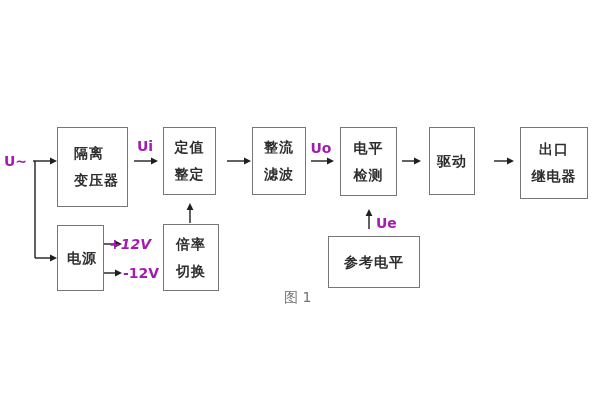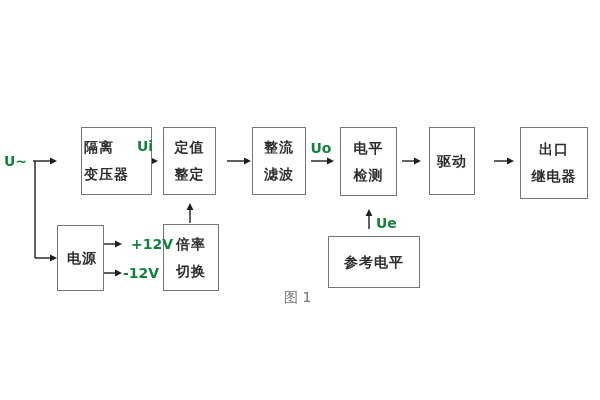--- a/index.html
+++ b/index.html
@@ -29,43 +29,43 @@
     color: #2e2e2e;
     line-height: 27px;
     letter-spacing: 1px;
   }
   .block.align-left {
     align-items: flex-start;
   }
   .block span { display: block; white-space: nowrap; }
 
   
-  #box-isolation   { left: 57px;  top: 127px; width: 71px; height: 68px; padding-left: 2px; margin-left: 24px; }
+  #box-isolation   { left: 57px;  top: 127px; width: 71px; height: 80px; padding-left: 16px; }
   #box-setting     { left: 163px; top: 127px; width: 53px; height: 68px; }
   #box-rectifier   { left: 252px; top: 127px; width: 54px; height: 68px; }
   #box-detect      { left: 340px; top: 127px; width: 57px; height: 69px; }
   #box-drive       { left: 429px; top: 127px; width: 46px; height: 68px; }
   #box-relay       { left: 520px; top: 127px; width: 68px; height: 72px; align-items: center; }
   
   #box-power       { left: 57px;  top: 225px; width: 47px; height: 66px; padding-left: 9px; }
   #box-ratio       { left: 163px; top: 224px; width: 56px; height: 67px; }
   #box-reference   { left: 328px; top: 236px; width: 92px; height: 52px; }
 
   .sig-label {
     position: absolute;
     font-size: 14px;
     font-weight: 700;
-    color: #15803d;
+    color: #a21caf;
     white-space: nowrap;
   }
   #label-u   { left: 4px;   top: 153px; }
   #label-ui  { left: 131px; top: 138px; width: 28px; text-align: center; }
   #label-uo  { left: 307px; top: 140px; width: 28px; text-align: center; }
   #label-ue  { left: 376px; top: 215px; }
-  #label-p12 { left: 131px; top: 236px; }
+  #label-p12 { left: 109px; top: 236px; font-style: italic; }
   #label-m12 { left: 123px; top: 265px; }
 
   #figure-caption {
     position: absolute;
     left: 284px;
     top: 289px;
     font-size: 14px;
     font-weight: 400;
     color: #737373;
   }

